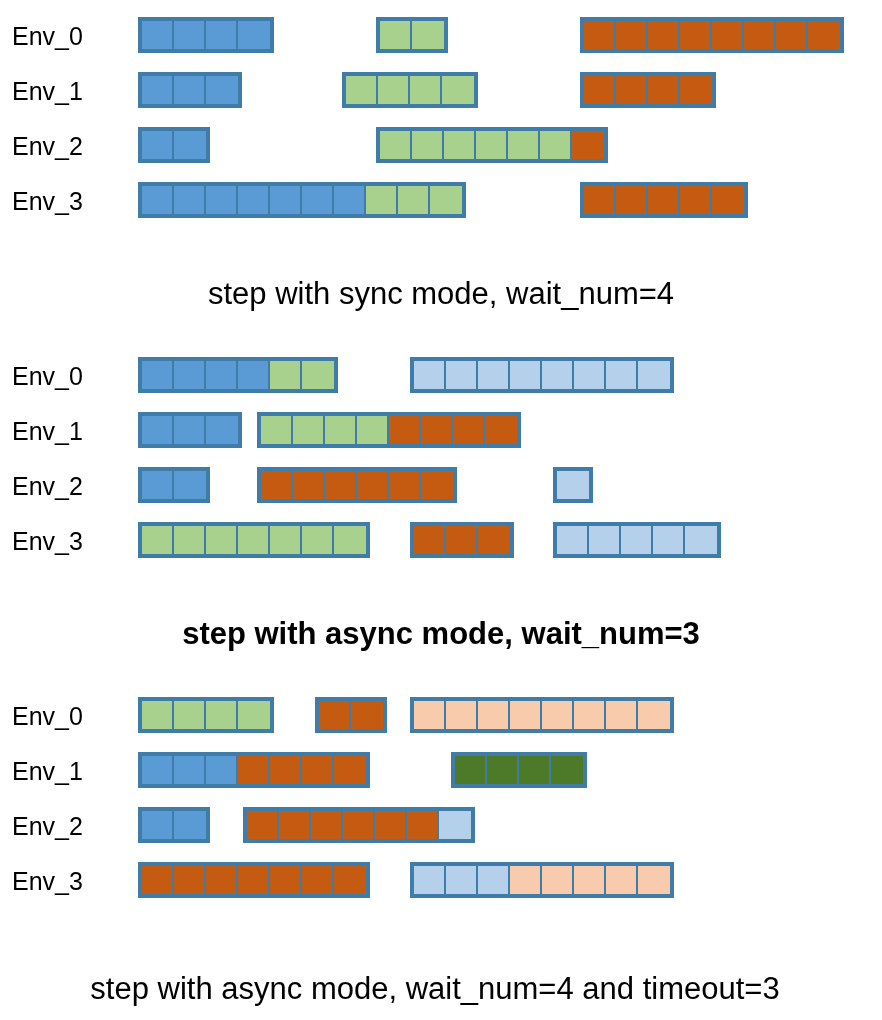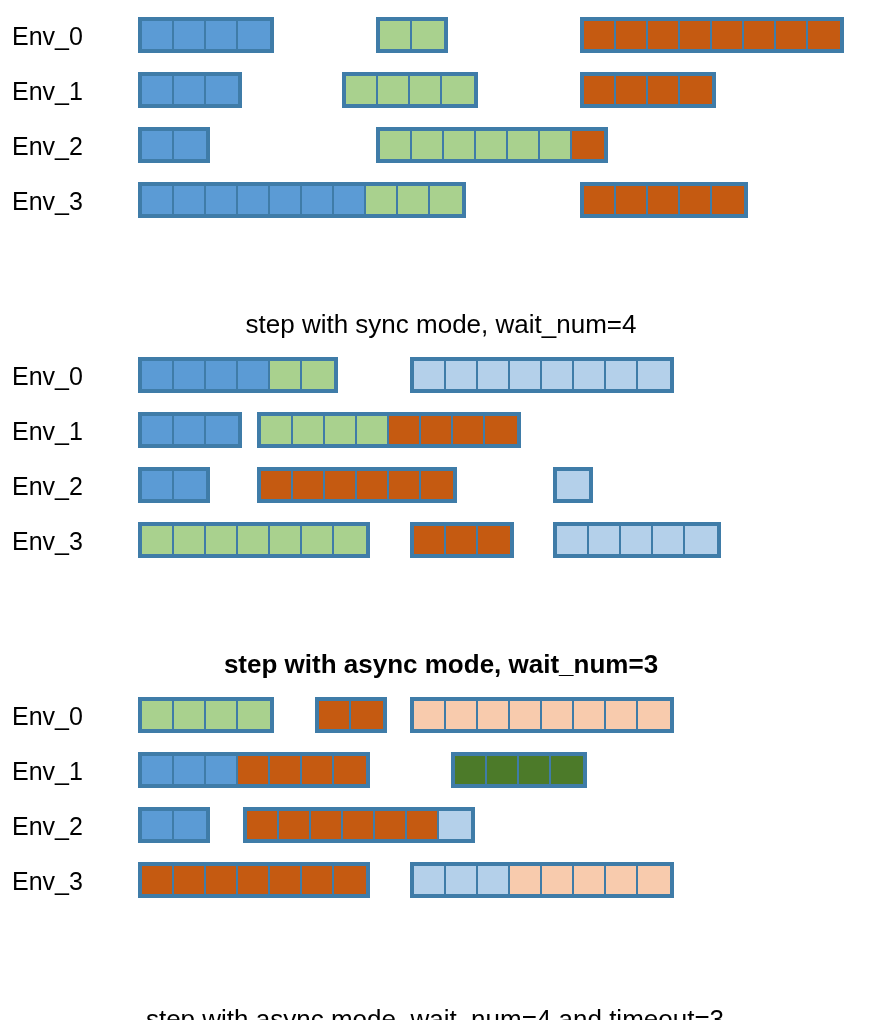--- a/index.html
+++ b/index.html
@@ -76,26 +76,25 @@
 
   .c-blue      { background: #5b9bd5; }
   .c-lightblue { background: #b4d0ea; }
   .c-green     { background: #a9d18e; }
   .c-darkgreen { background: #4c7a29; }
   .c-orange    { background: #c55a11; }
   .c-lightorange { background: #f8cbad; }
 
   .caption {
     text-align: center;
-    font-size: 26px;
+    font-size: 31px;
     line-height: 1;
     color: #000000;
     font-family: "Liberation Sans", sans-serif;
     white-space: nowrap;
-    margin-top: 33px;
   }
 
   .p1 { position: absolute; left: 0; top: 8px; }
   .p2 { position: absolute; left: 0; top: 348px; }
   .p3 { position: absolute; left: 0; top: 688px; }
 
   .cap1 { position: absolute; left: 0; right: 0; top: 278px; }
   .cap2 { position: absolute; left: 0; right: 0; top: 618px; font-weight: bold; }
   .cap3 { position: absolute; left: 0; right: 12px; top: 973px; }
 </style>

